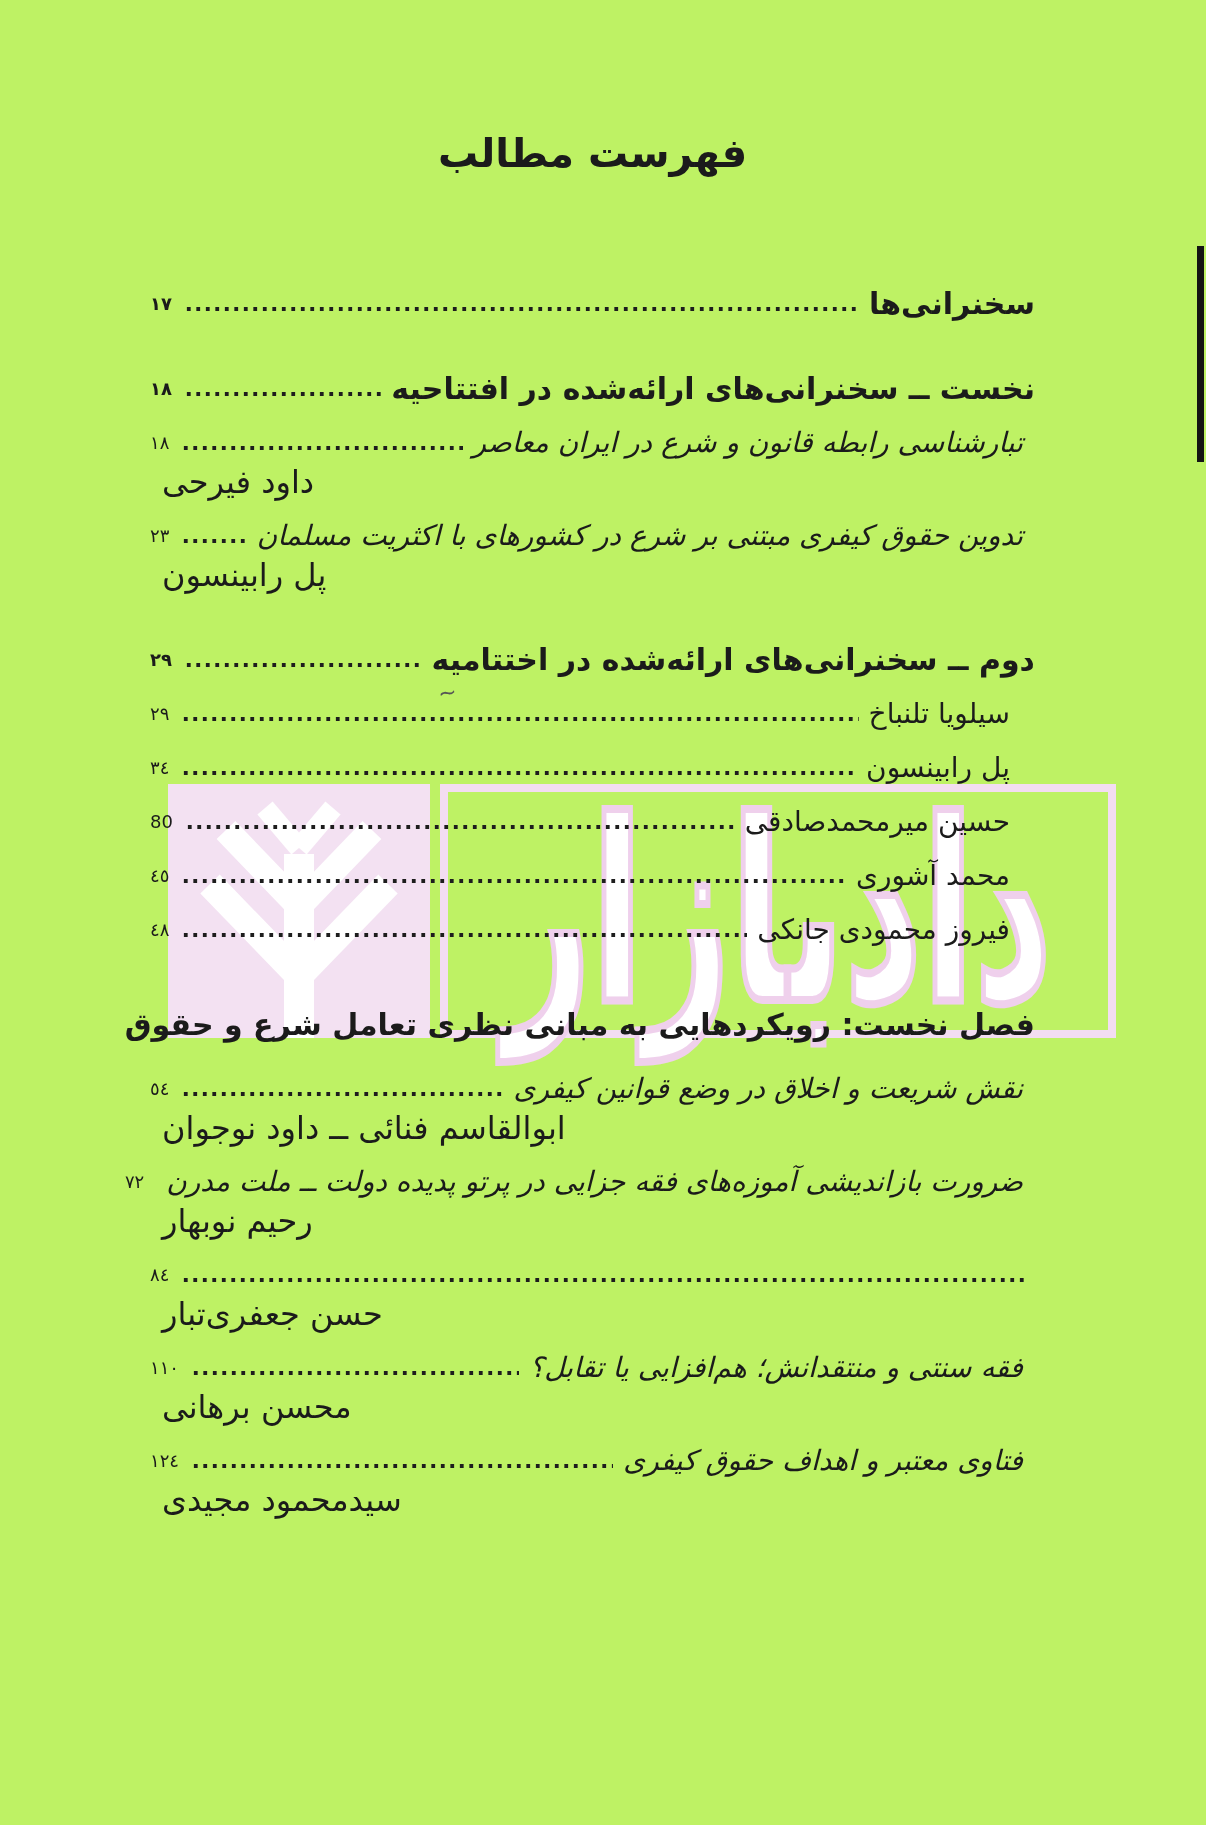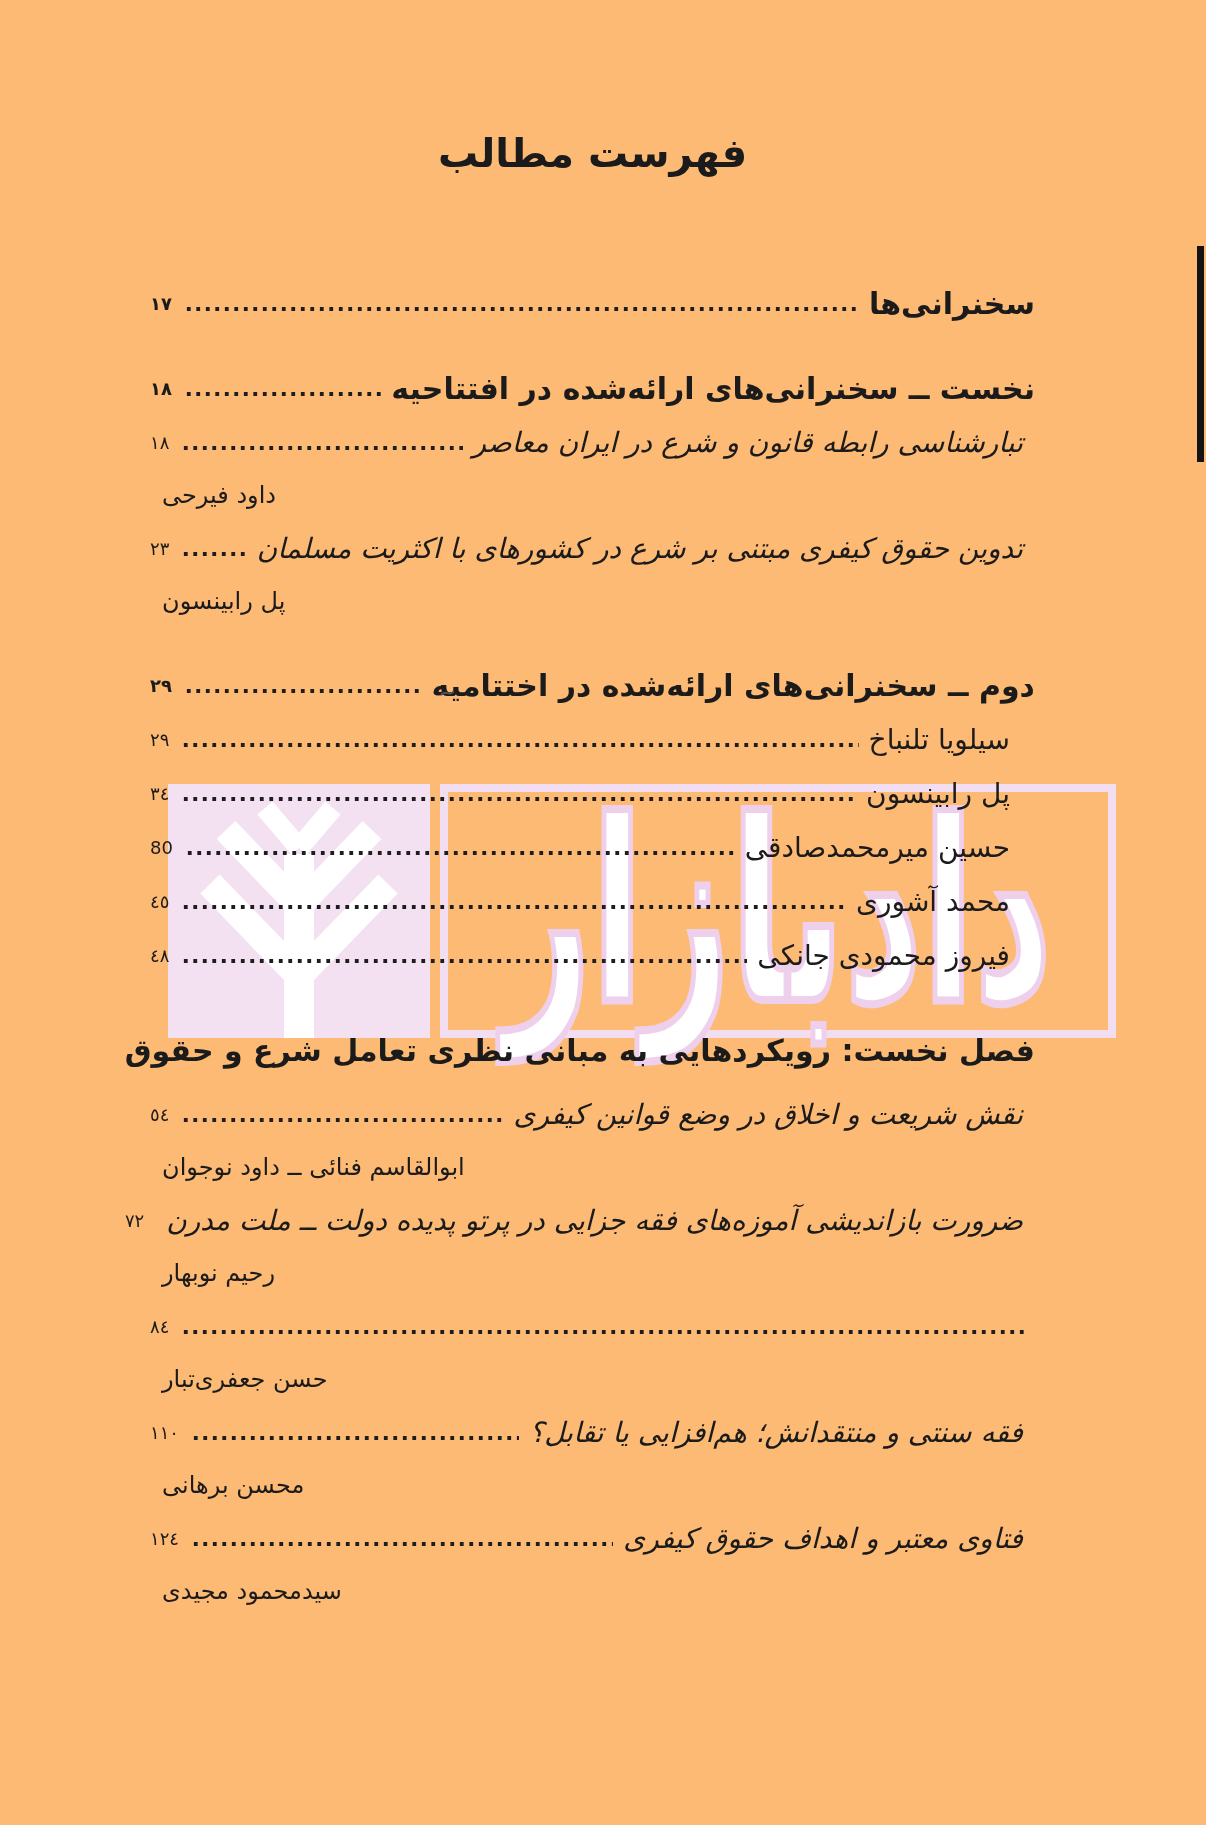--- a/index.html
+++ b/index.html
@@ -1,19 +1,19 @@
 <!DOCTYPE html>
 <html lang="fa"><head>
 <meta charset="utf-8">
 <style>
   html,body{margin:0;padding:0;background:#ffffff;}
   .page{
     position:relative;
     width:1206px;height:1825px;
-    background:#fdba74;
+    background:#bef264;
     overflow:hidden;
     font-family:"DejaVu Sans",sans-serif;
     color:#1b1b1b;
   }
   
   .doc-title{
     position:absolute;top:130px;left:150px;right:171px;
     text-align:center;
     font-size:40px;font-weight:bold;
     direction:rtl;
@@ -45,22 +45,22 @@
     min-height:38px;margin-top:16px;
     font-size:28px;line-height:38px;
   }
   .row:first-child{margin-top:0;}
   .row .label{white-space:nowrap;}
   .row.section{font-weight:bold;font-size:30px;margin-top:47px;}
   .row.chapter{font-weight:bold;font-size:30px;margin-top:57px;margin-bottom:26px;}
   .row.item  .label{padding-right:12px;font-style:italic;}
   .row.speaker .label{padding-right:25px;}
   .row.author{
-    margin-top:14px;display:block;direction:rtl;text-align:left;
-    padding-left:12px;font-size:24px;
+    margin-top:1px;display:block;direction:rtl;text-align:left;
+    padding-left:12px;font-size:32px;
   }
   .leader{
     flex:1 1 auto;align-self:flex-end;
     height:12px;margin:0 10px 8px 12px;
     background:radial-gradient(circle 2.3px at 4.7px 6px,#1d1d1d 97%,rgba(0,0,0,0)) repeat-x;
     background-size:9.5px 12px;
   }
   .pagenum{direction:ltr;font-size:18px;white-space:nowrap;}
   
   .edge-line{

